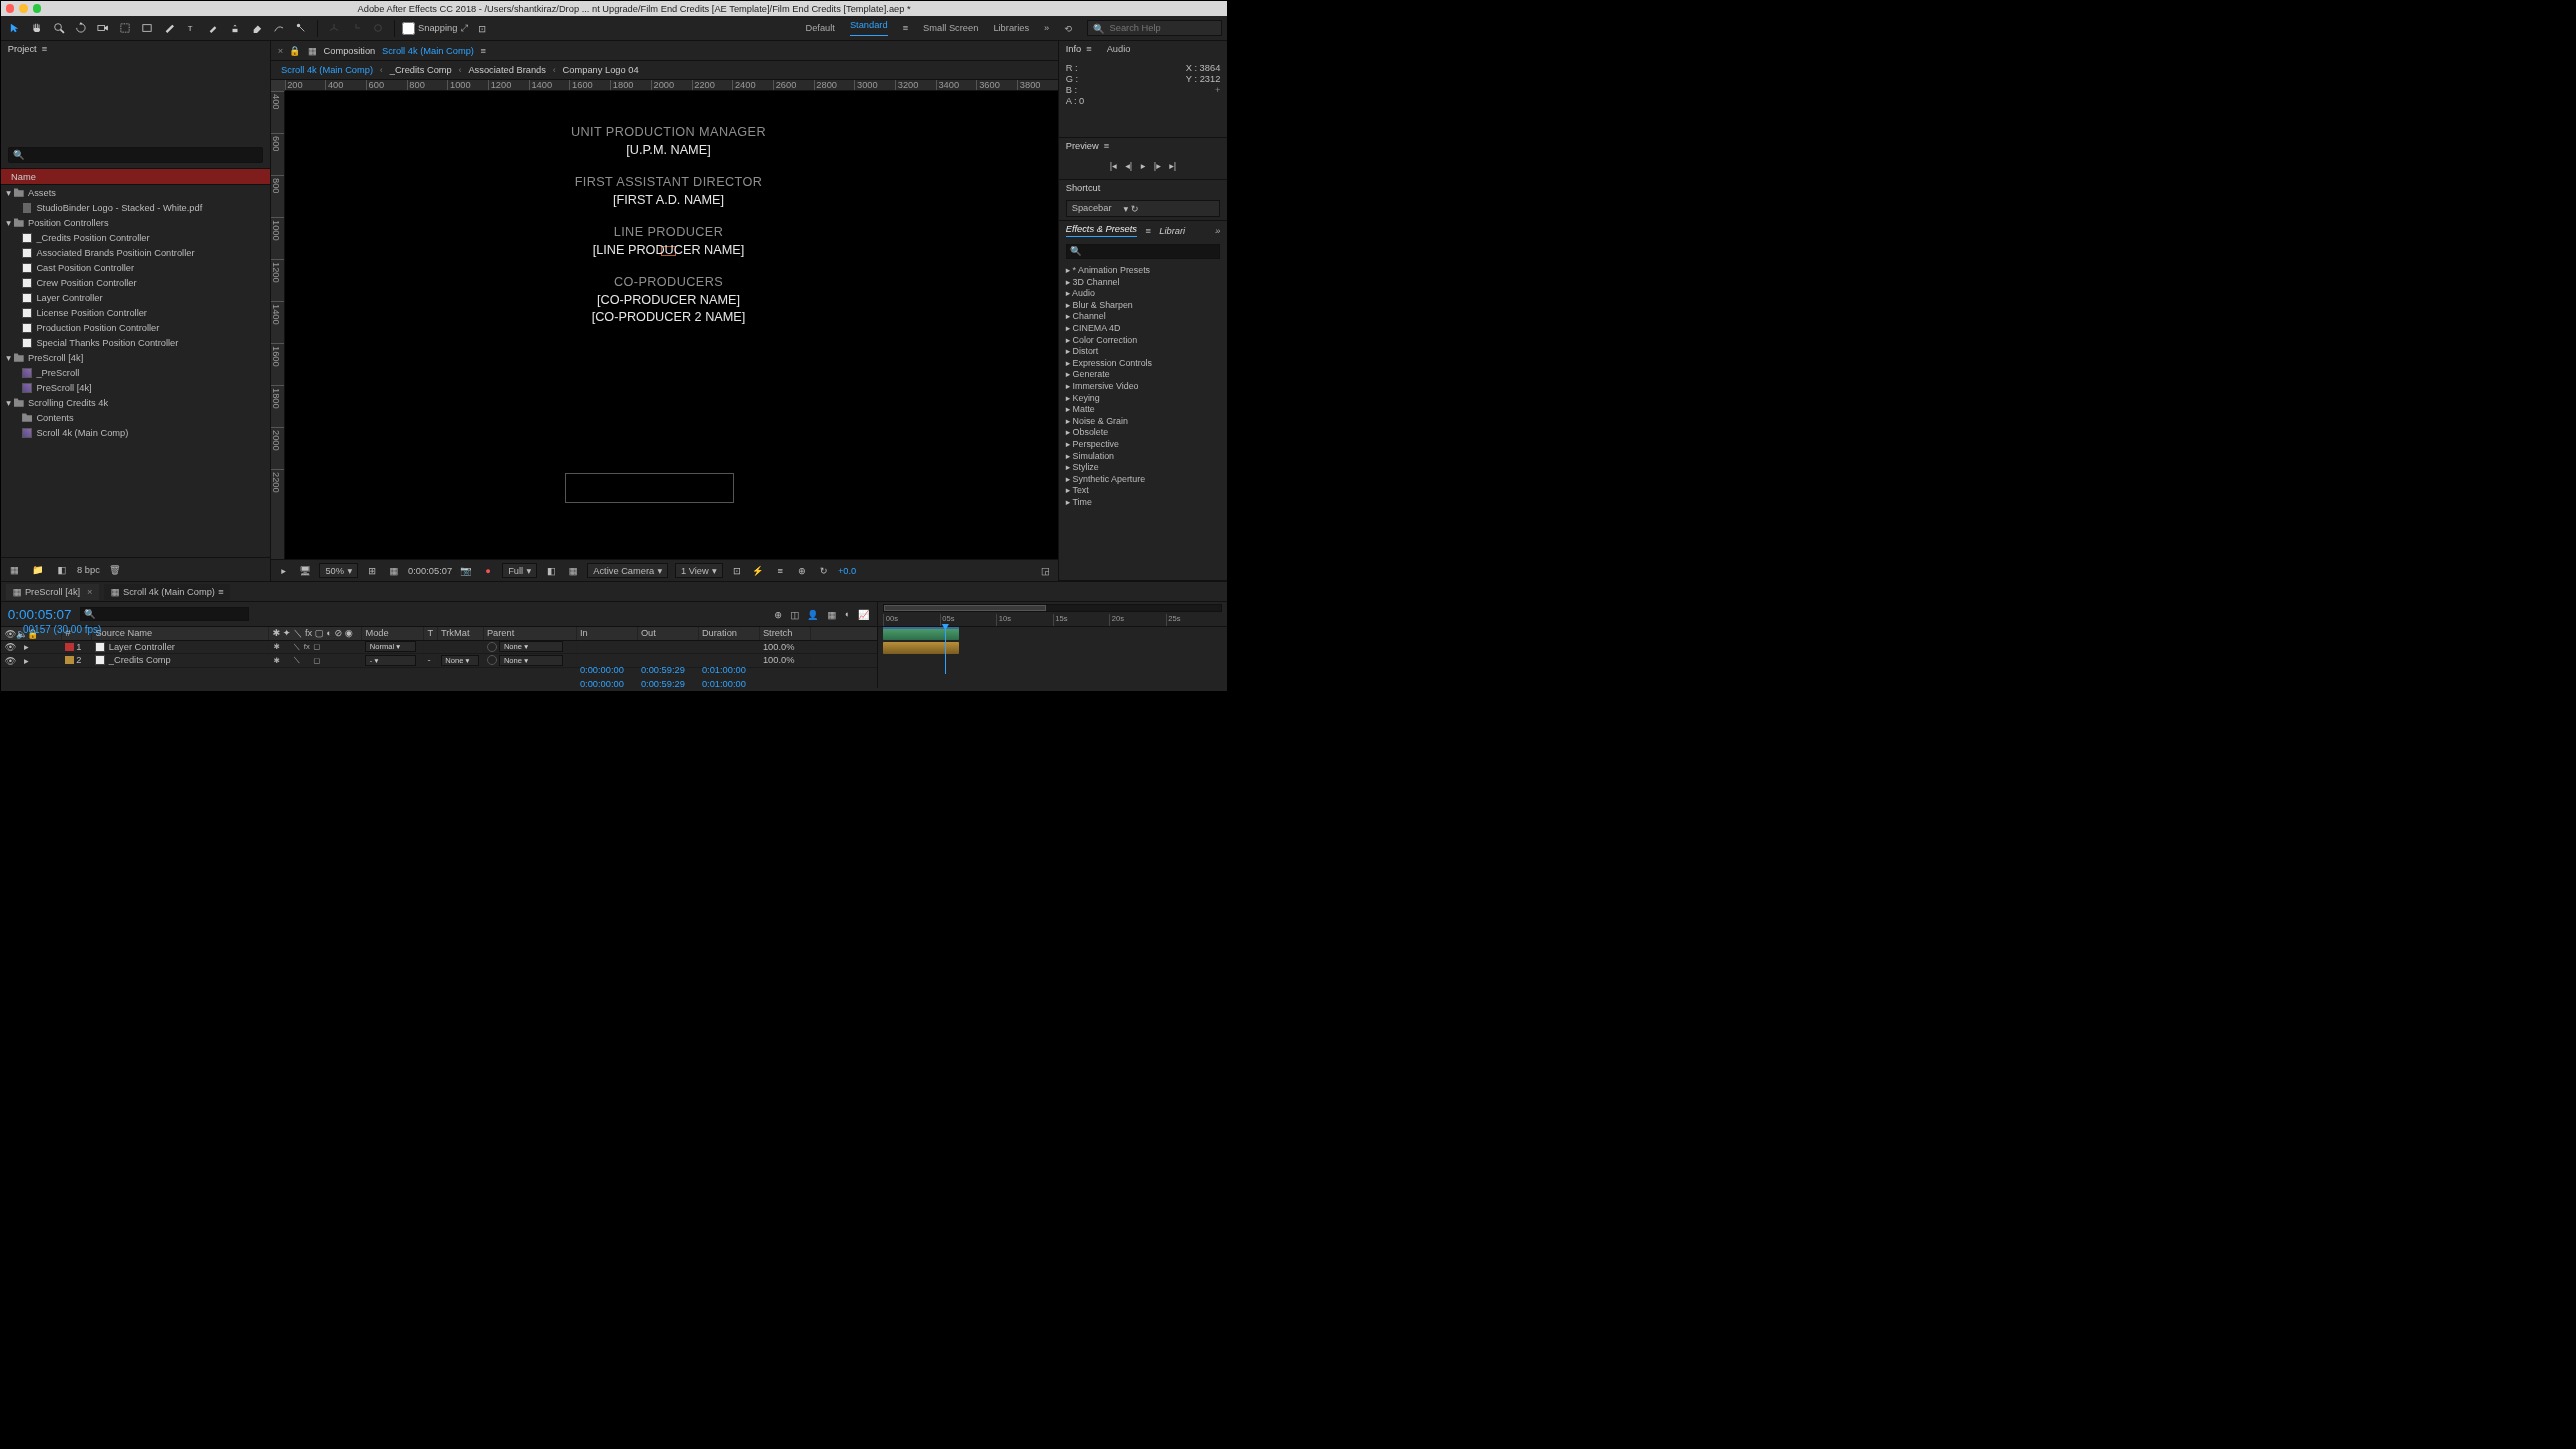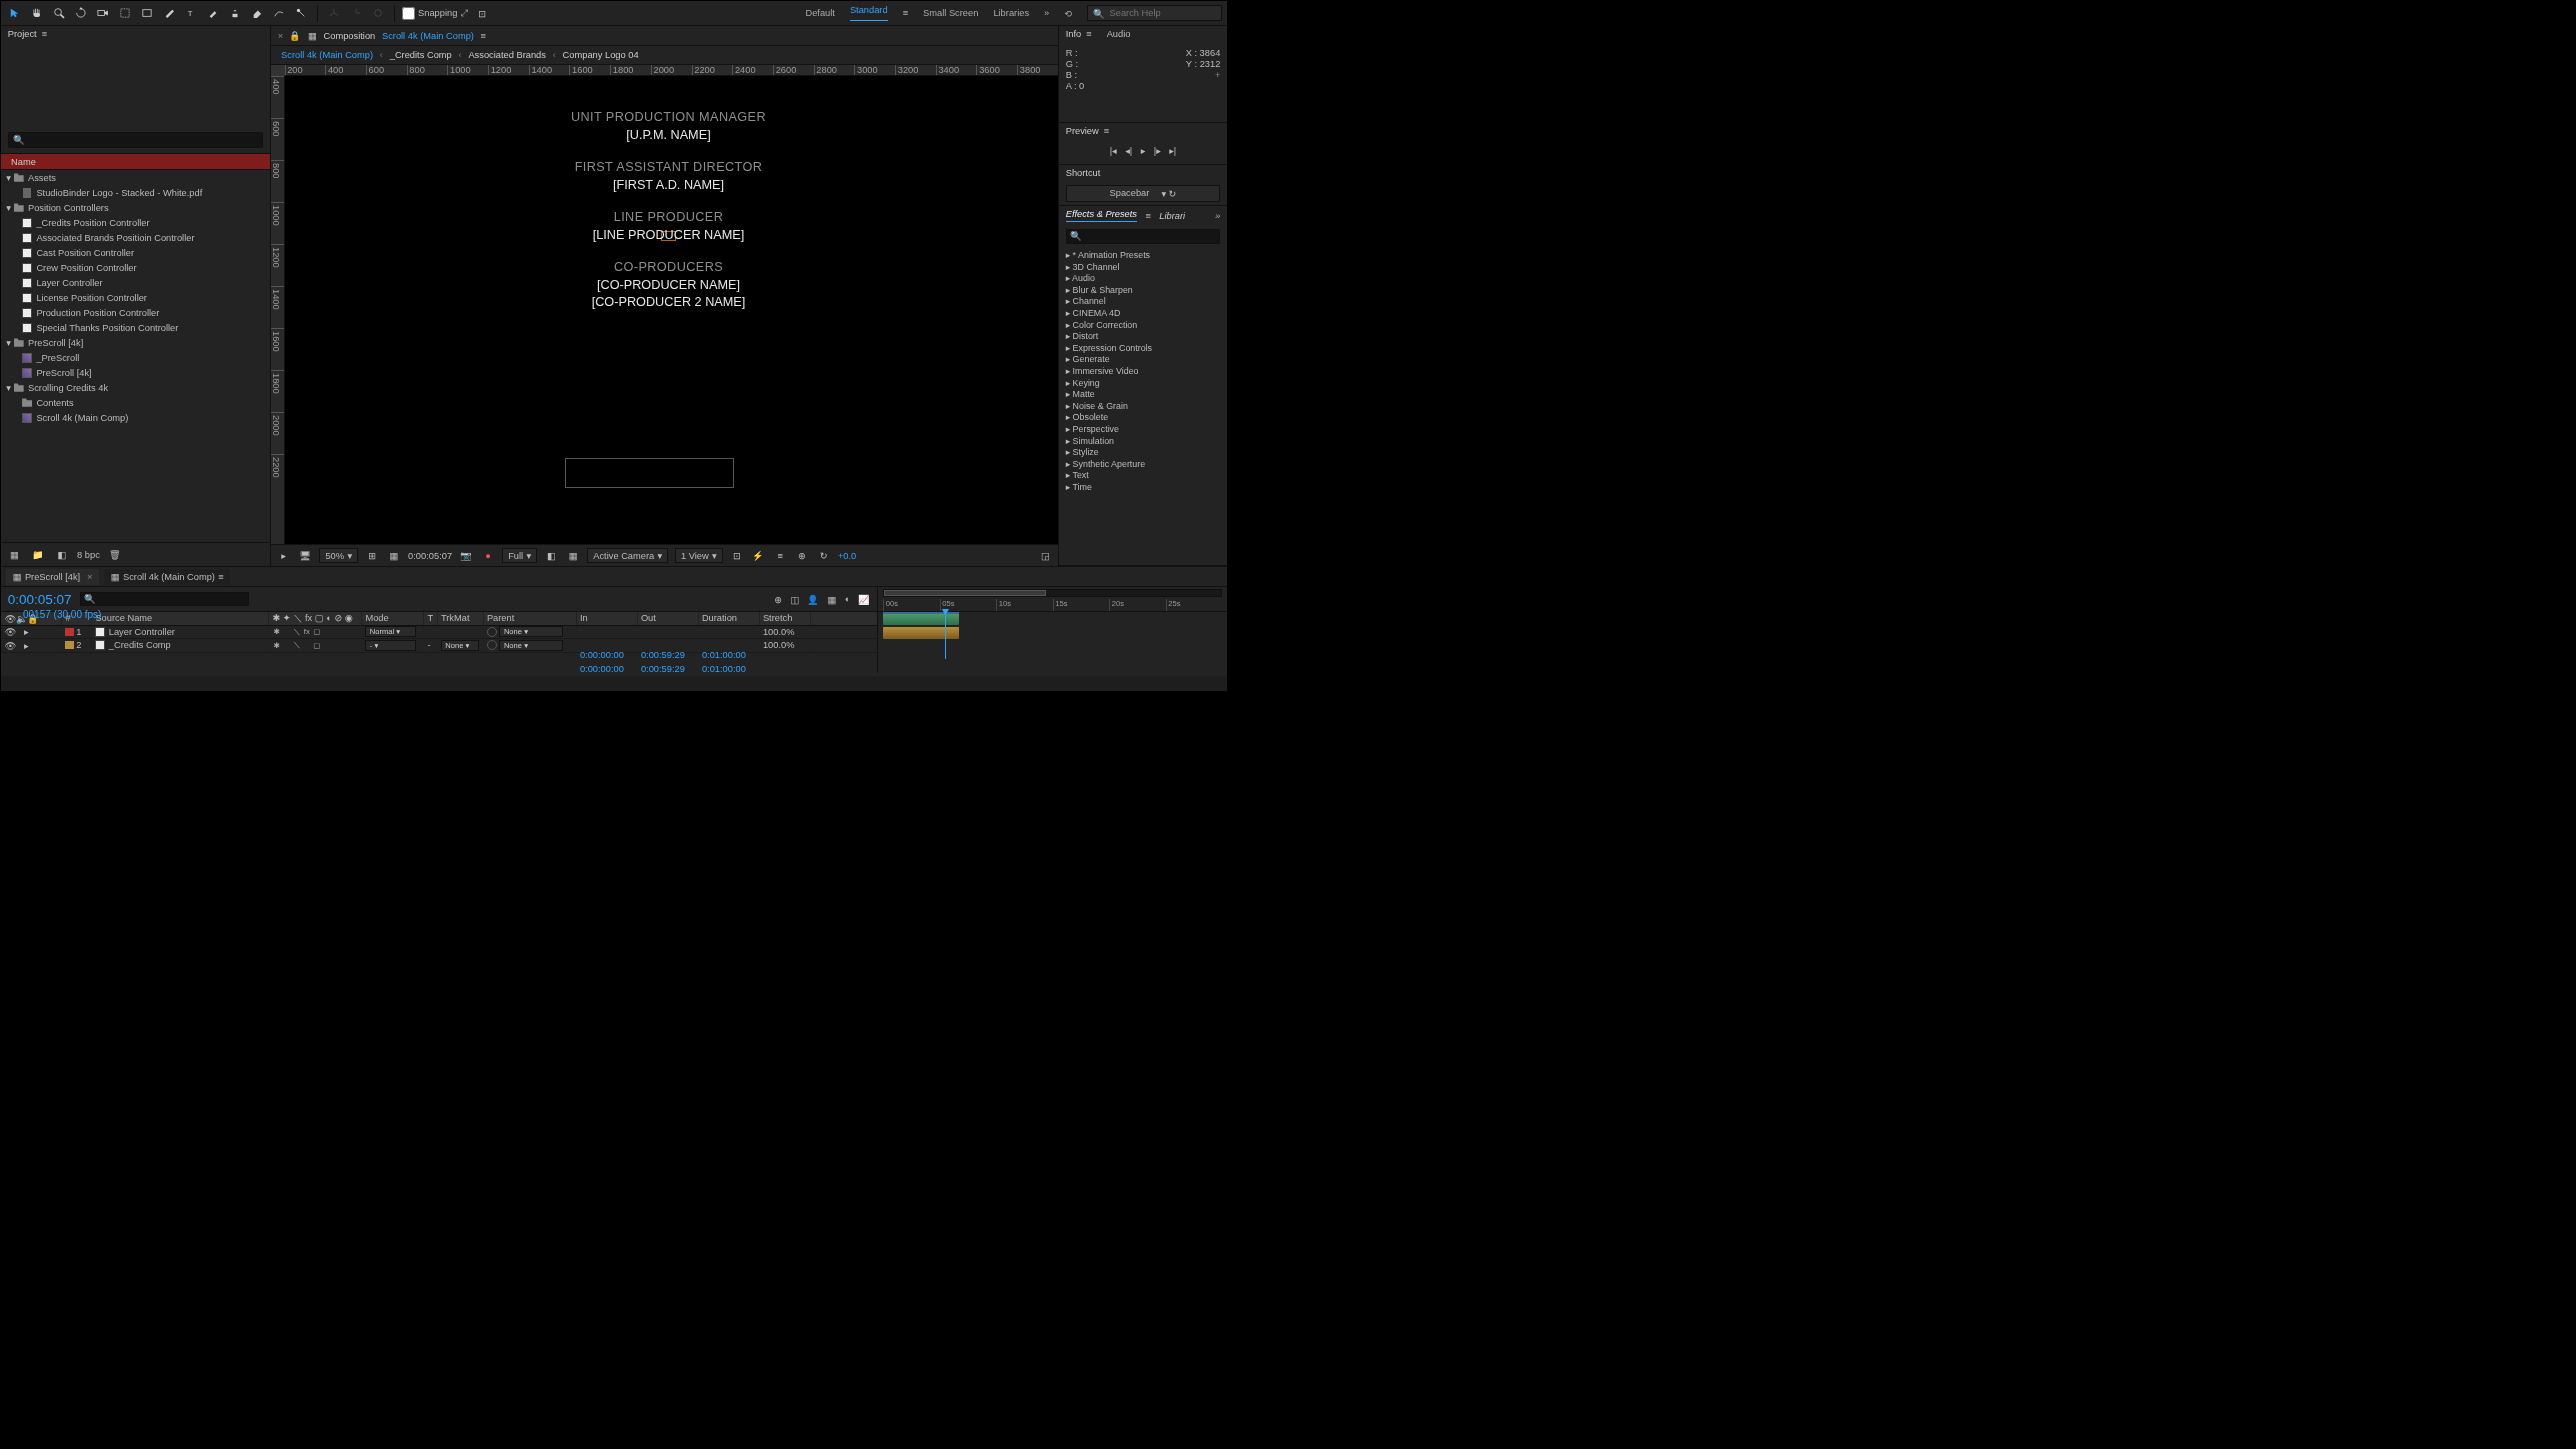--- a/index.html
+++ b/index.html
@@ -72,21 +72,21 @@
 .right{ width:169px; background:#232323; border-left:0.8px solid #111; display:flex; flex-direction:column; }
 .r-panel{ border-bottom:0.8px solid #111; }
 .r-hdr{ display:flex; align-items:center; gap:5px; padding:3.4px 6.7px; background:#232323; }
 .r-hdr .lbl{ color:#ccc; }
 .info-body{ padding:5px 6.7px; display:flex; justify-content:space-between; font-size:8.4px; }
 .info-l div{ color:#bbb; line-height:11px; }
 .info-r div{ color:#bbb; line-height:11px; text-align:right; }
 .preview-ctrl{ display:flex; justify-content:center; gap:8.4px; padding:5px 0 8.4px; }
 .pc-btn{ cursor:pointer; }
 .shortcut-body{ padding:3.4px 6.7px; }
-.sc-sel{ width:100%; background:#2a2a2a; border:0.8px solid #111; color:#ccc; padding:1.7px 5px; display:flex; justify-content:center; align-items:center;gap:12px; }
+.sc-sel{ width:100%; background:#2a2a2a; border:0.8px solid #111; color:#ccc; padding:1.7px 5px; display:flex; justify-content:flex-start; align-items:center;gap:12px; }
 .ep-hdr{ display:flex; align-items:center; gap:8.4px; padding:3.4px 6.7px;font-style:italic; }
 .ep-hdr .tab{ color:#ccc; cursor:pointer; }
 .ep-hdr .tab.active{ color:#eee; border-bottom:0.8px solid #2fa3ff; padding-bottom:1.7px; }
 .ep-search{ margin:3.4px 6.7px; background:#141414; border:0.8px solid #111; padding:1.7px 3.4px; }
 .ep-search input{ width:100%; background:transparent; border:none; outline:none; color:#ccc; }
 .ep-list{ padding:1.7px 0; overflow:auto; flex:1; }
 .ep-item{ padding:0.8px 6.7px; cursor:pointer; font-size:8.9px; }
 
 .timeline{ height:110px; background:#232323; border-top:0.8px solid #111; position:relative; }
 .tl-tabs{ height:20px; display:flex; align-items:center; padding:0 5px; gap:5px; border-bottom:0.8px solid #111; }
@@ -125,20 +125,26 @@
 .tlb1{ top:1.7px; left:5px; width:76px; background:linear-gradient(#4a9a6a,#2e6e4a); }
 .tlb2{ top:15px; left:5px; width:76px; background:linear-gradient(#b88f3a,#7a5c20); }
 .playhead{ position:absolute; top:0; bottom:0; left:67px; width:0.8px; background:#2fa3ff; }
 .playhead::before{ content:''; position:absolute; top:-3.4px; left:-3.4px; width:7.6px; height:6.7px; background:#2fa3ff; clip-path:polygon(0 0,100% 0,50% 100%); }
 .work-area{ position:absolute; left:5px; top:0; width:76px; height:2.5px; background:#3a6a9a; }
 </style>
 </head>
 <body>
 
 <div class="window">
+  <div class="titlebar">
+    <div class="tl-btn tl-red"></div>
+    <div class="tl-btn tl-yellow"></div>
+    <div class="tl-btn tl-green"></div>
+    <div class="titlebar-text">Adobe After Effects CC 2018 - /Users/shantkiraz/Drop ... nt Upgrade/Film End Credits [AE Template]/Film End Credits [Template].aep *</div>
+  </div>
 
   <div class="toolbar">
     <div class="tool sel">
         <svg width="10" height="10" viewBox="0 0 12 12">
           <path d="M1 1 L1 11 L4 8 L6 11 L8 10 L6 7 L10 7 Z"></path>
         </svg>
       </div>
     <div class="tool">
         <svg width="11.8" height="11.8" viewBox="0 0 14 14">
           <path d="M3 7 V3 h1 V7 M5 7 V2 h1 V7 M7 7 V2 h1 V7 M9 7 V3 h1 V7 M3 7 Q2 10 5 12 H9 Q12 10 10 7"></path>

